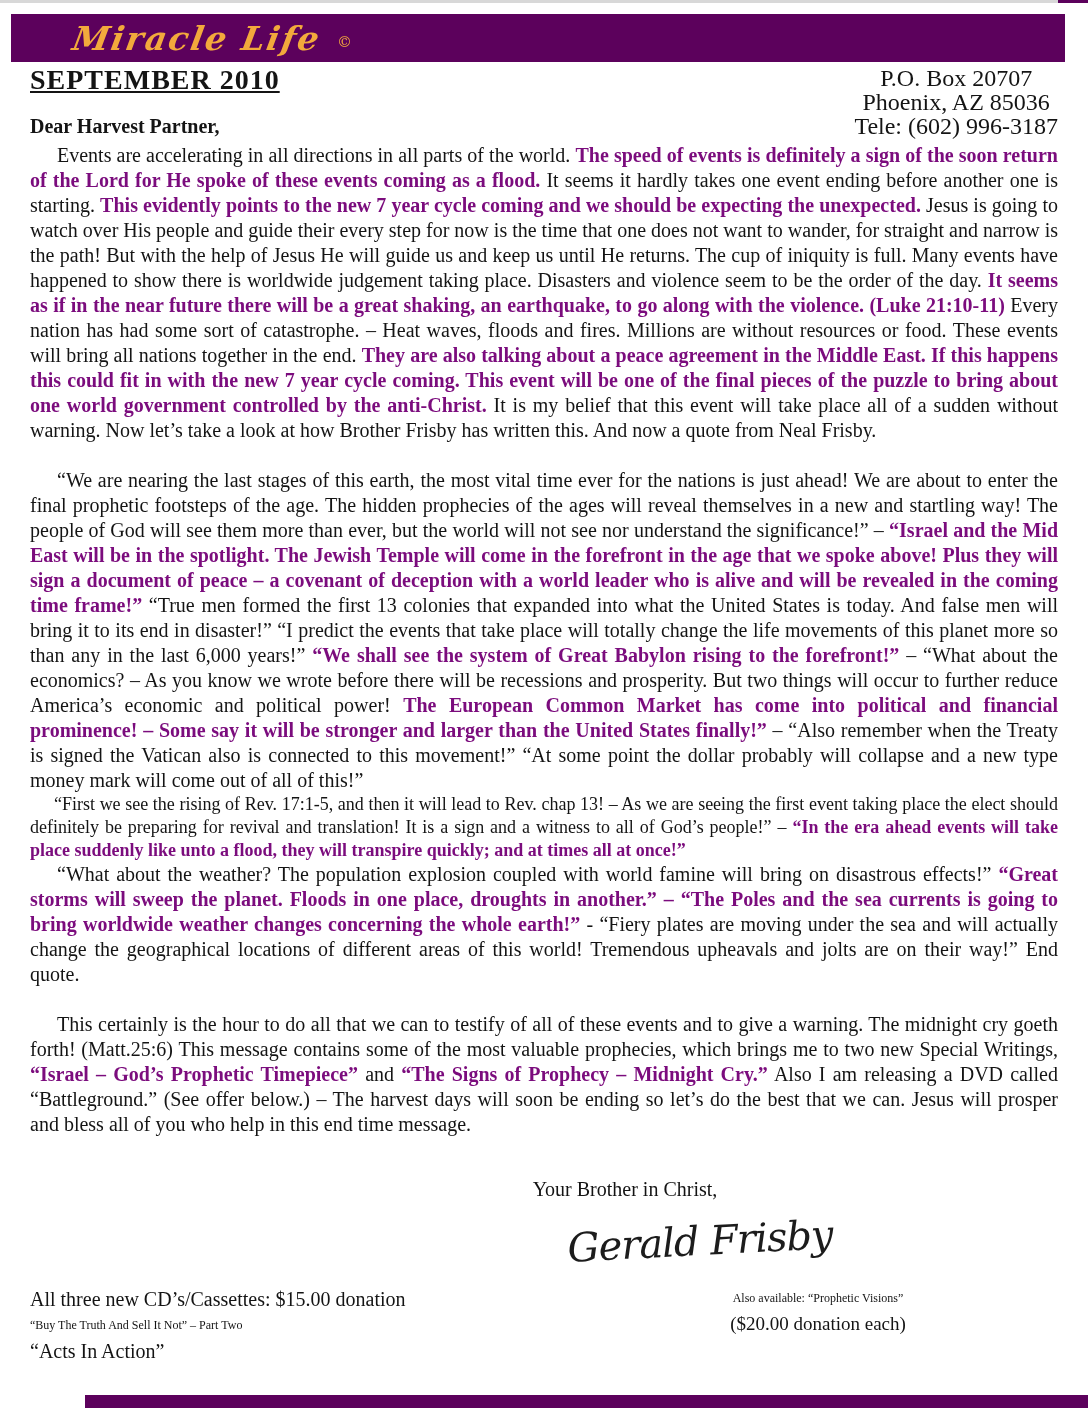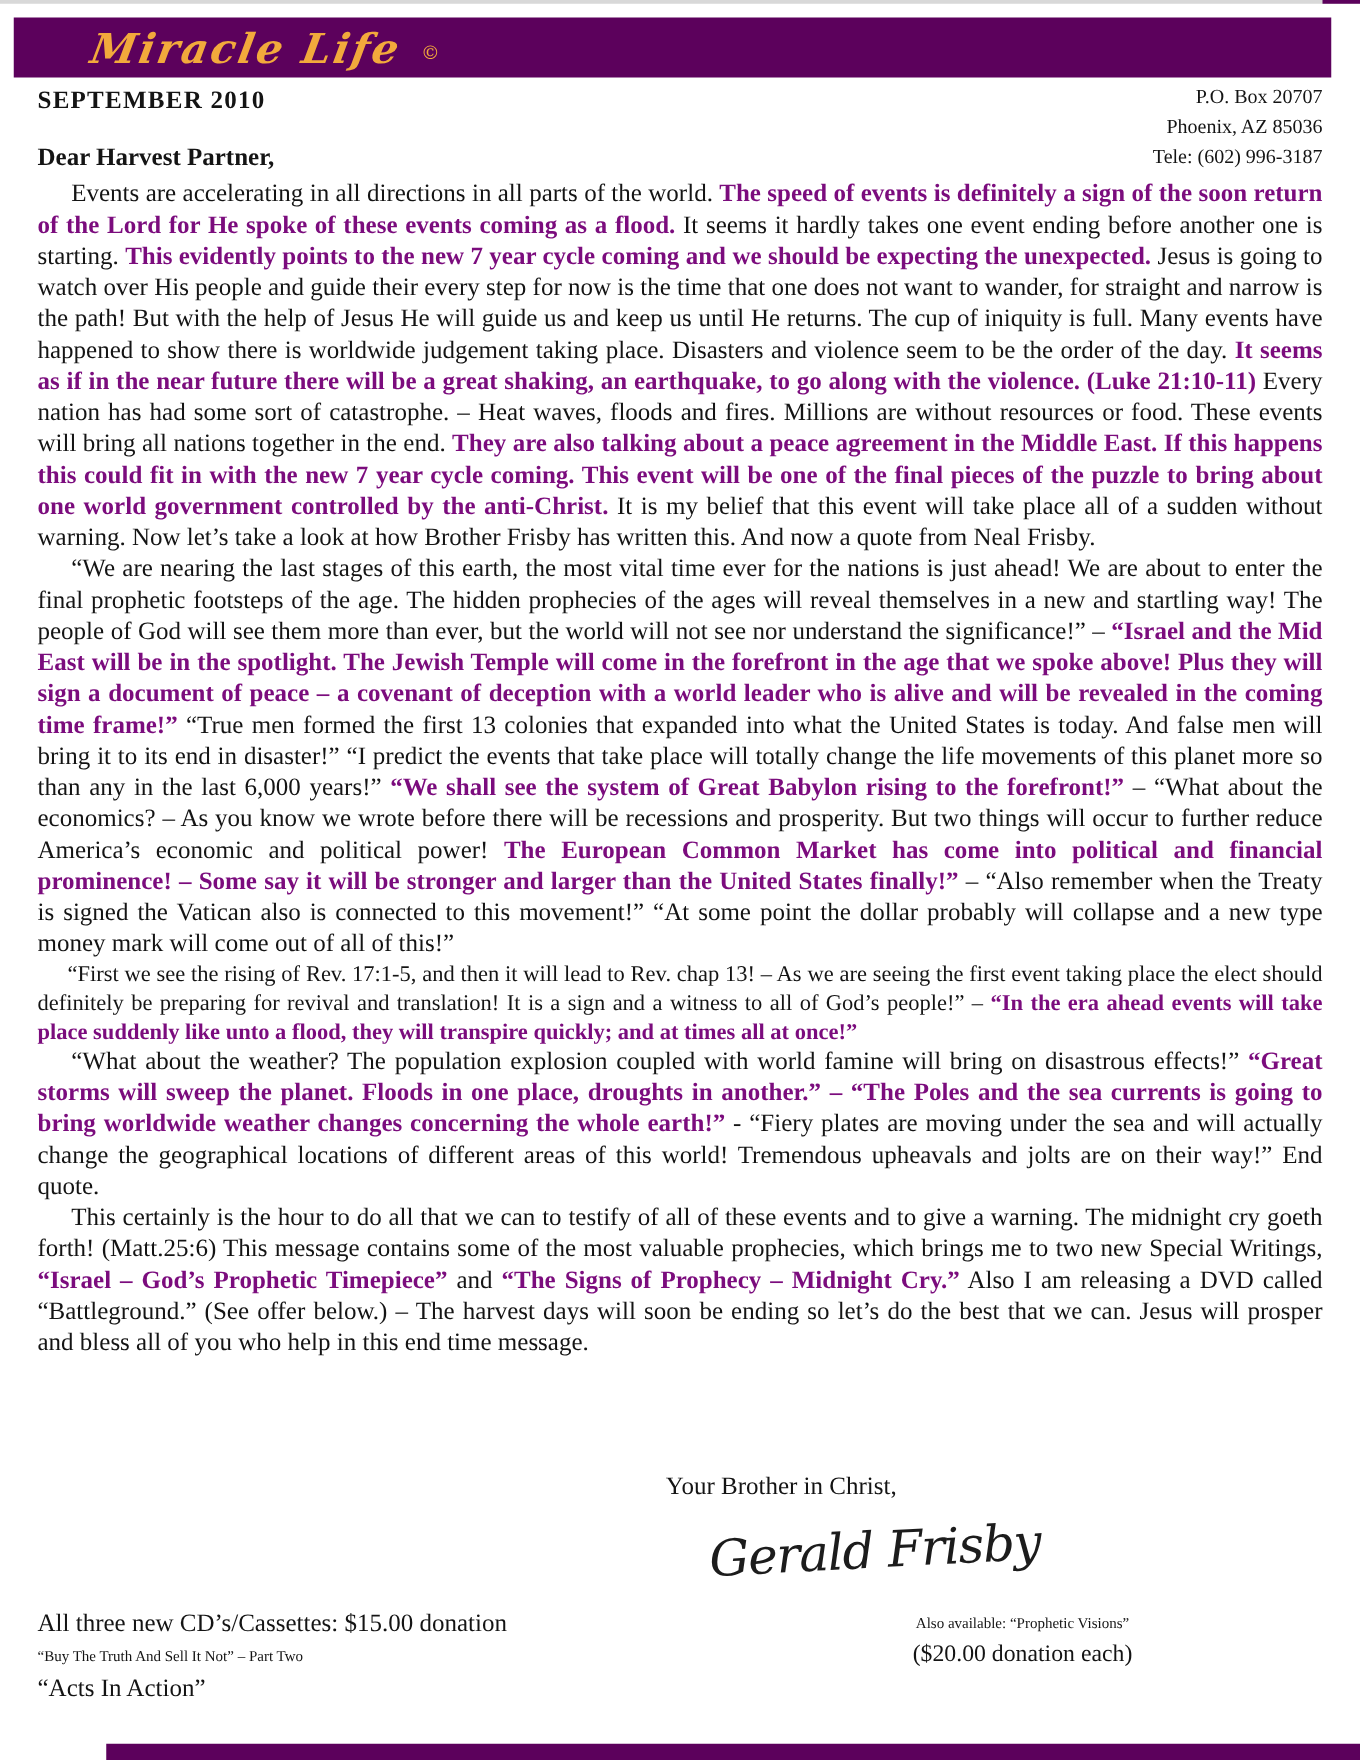--- a/index.html
+++ b/index.html
@@ -32,31 +32,31 @@
   .logo-c{
     color:#f2a93c;font-size:15px;margin-left:16px;position:relative;top:4px;
     font-family:"DejaVu Serif", serif;
   }
   
   .header-row{
     position:absolute;top:66px;left:30px;right:30px;
     display:flex;justify-content:space-between;align-items:flex-start;
   }
   .hdr-left{display:flex;flex-direction:column;}
-  .date{font-weight:bold;font-size:20px;letter-spacing:1px;line-height:28px;}
+  .date{font-weight:bold;font-size:28px;letter-spacing:1px;line-height:28px;text-decoration:underline;}
   .salutation{font-weight:bold;font-size:20px;margin-top:21px;}
-  .address{text-align:right;font-size:16px;line-height:24px;}
+  .address{text-align:center;font-size:24px;line-height:24px;}
   
   .letter-body{
     position:absolute;top:143px;left:30px;right:30px;
     text-align:justify;
   }
   .p-main{font-size:20px;line-height:25px;margin:0;text-indent:27px;}
   .p-small{font-size:18px;line-height:23px;margin:0;text-indent:24px;}
-  .gap{}
+  .gap{margin-top:25px;}
   .pur{color:#7b0c7d;font-weight:bold;}
   
   .closing{
     position:absolute;top:1178px;left:0;width:100%;
     text-align:center;font-size:20px;
     transform:translateX(81px);
   }
   .signature{
     position:absolute;top:1218px;left:0;width:100%;
     text-align:center;

